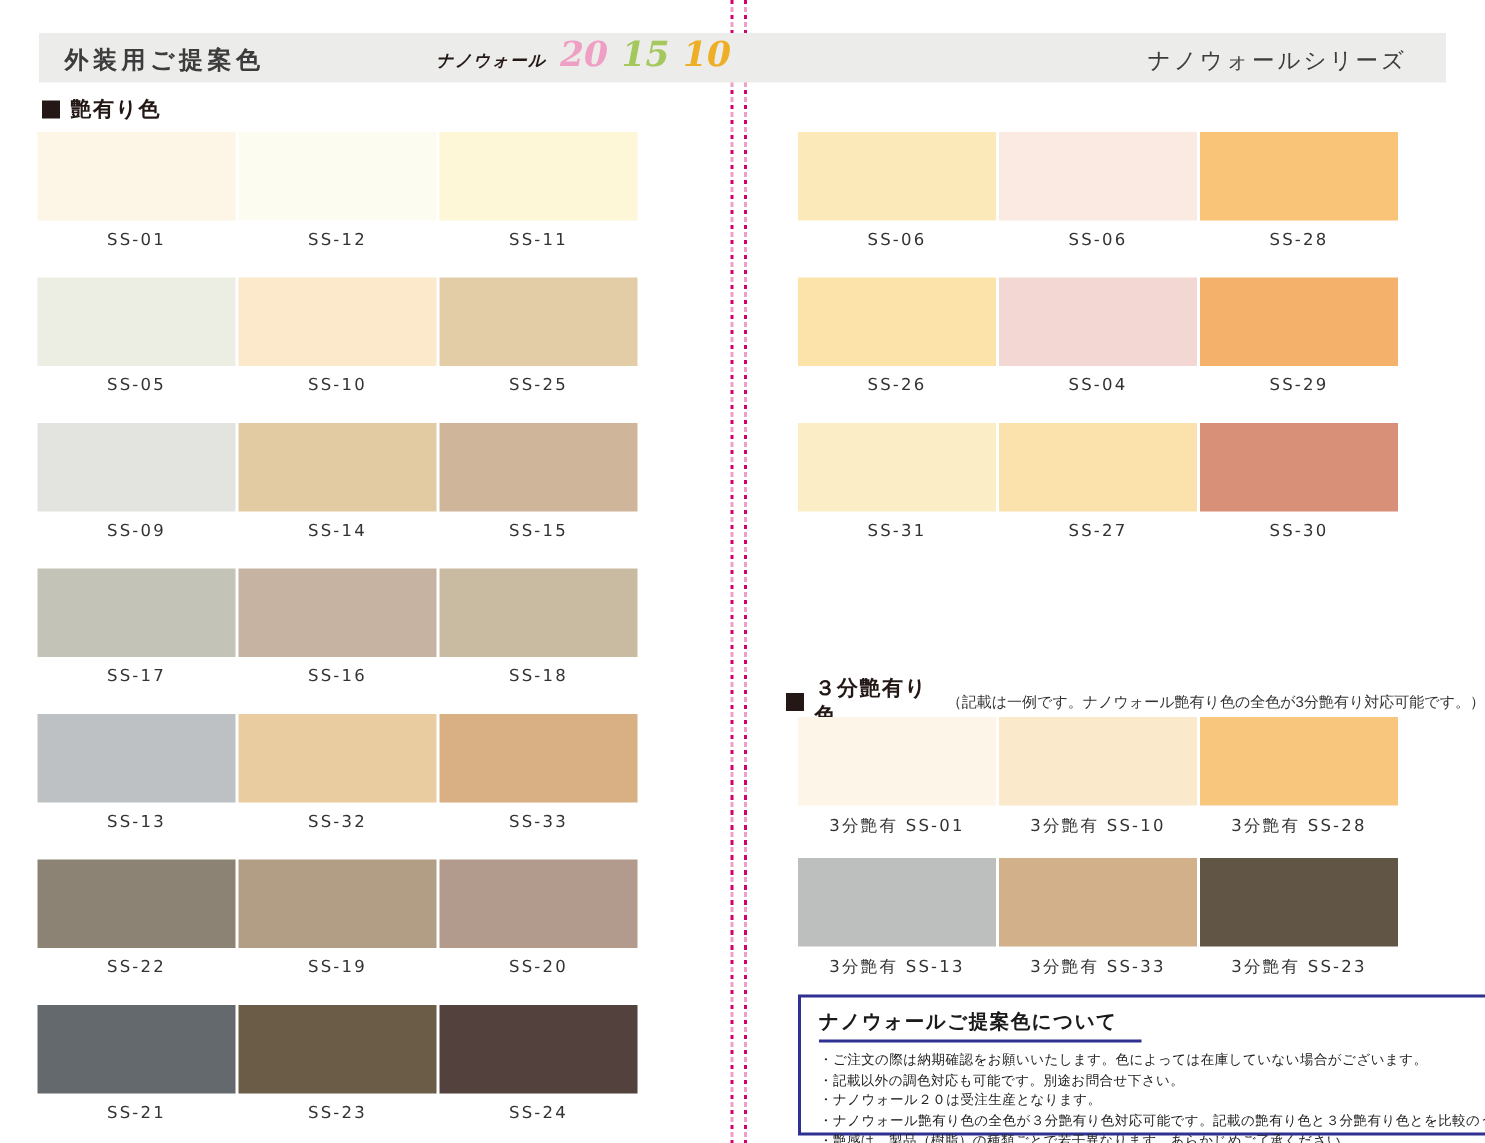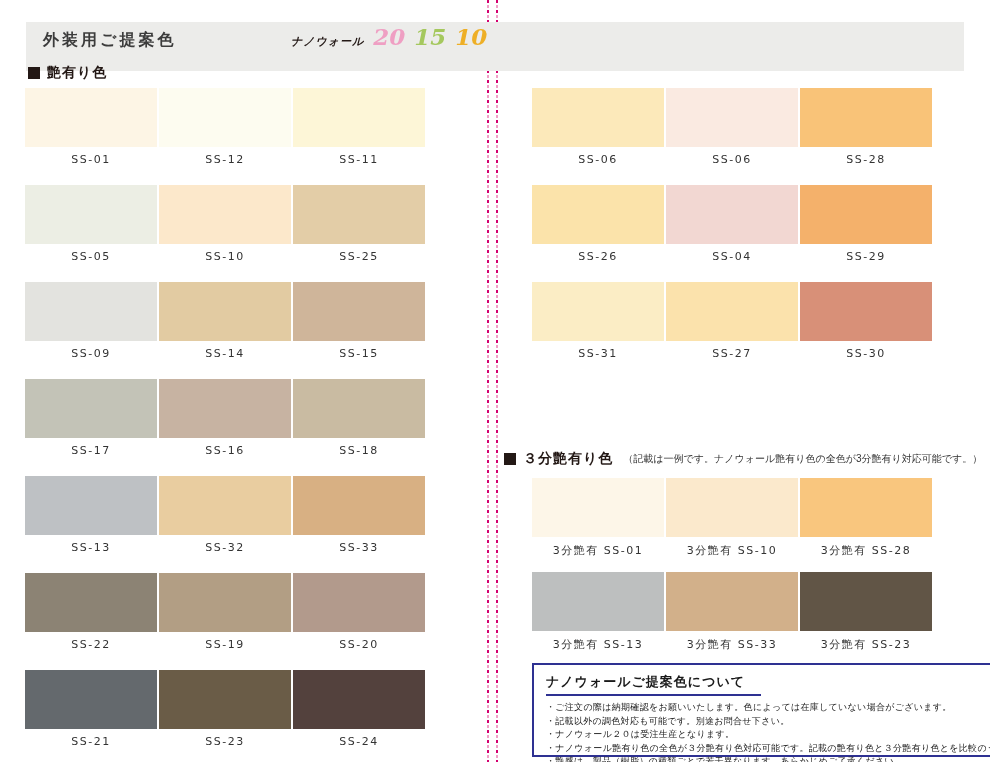--- a/index.html
+++ b/index.html
@@ -14,21 +14,21 @@
       #d4006f 0px, #d4006f 3px,
       transparent 3px, transparent 5px,
       #f09fc8 5px, #f09fc8 8px,
       transparent 8px, transparent 10px);
   }
   #fold-left{left:487px;}
   #fold-right{left:496px;}
 
   
   .header-bar{
-    position:absolute;left:26px;top:22px;width:938px;height:49px;
+    position:absolute;left:26px;top:22px;width:938px;height:33px;
     background:#ececea;z-index:2;
   }
   .header-left-title{
     position:absolute;left:17px;top:8px;font-size:16px;color:#3c3c3c;
     letter-spacing:3px;font-weight:bold;
   }
   .brand-block{
     position:absolute;left:265px;top:3px;display:flex;align-items:baseline;
   }
   .brand-name{
@@ -44,21 +44,21 @@
     letter-spacing:2px;
   }
 
   
   .sec-head{
     position:absolute;display:flex;align-items:center;z-index:2;
     font-size:14px;font-weight:bold;color:#231815;letter-spacing:1px;
   }
   .sec-square{width:12px;height:12px;background:#231815;margin-right:7px;flex:0 0 auto;}
   #gloss-head{left:28px;top:64px;}
-  #semi-head{left:504px;top:450px;align-items:center;}
+  #semi-head{left:524px;top:450px;align-items:center;}
   .sec-note{
     font-size:10px;font-weight:normal;color:#333;margin-left:10px;
     letter-spacing:0;white-space:nowrap;
   }
 
   
   .grid{
     position:absolute;display:grid;grid-template-columns:repeat(3,132px);
     column-gap:2px;z-index:2;
   }
@@ -93,20 +93,21 @@
 <div class="fold-line" id="fold-right"></div>
 
 <div class="header-bar">
   <div class="header-left-title">外装用ご提案色</div>
   <div class="brand-block">
     <span class="brand-name">ナノウォール</span>
     <span class="brand-num" style="color: rgb(239, 159, 195);">20</span>
     <span class="brand-num" style="color: rgb(165, 200, 94);">15</span>
     <span class="brand-num" style="color: rgb(238, 175, 38);">10</span>
   </div>
+  <div class="header-right-title">ナノウォールシリーズ</div>
 </div>
 
 <div class="sec-head" id="gloss-head">
   <span class="sec-square"></span>
   <span>艶有り色</span>
 </div>
 
 <div class="grid" id="gloss-left">
   <div class="cell">
     <div class="swatch" style="background: rgb(253, 245, 229);"></div>

